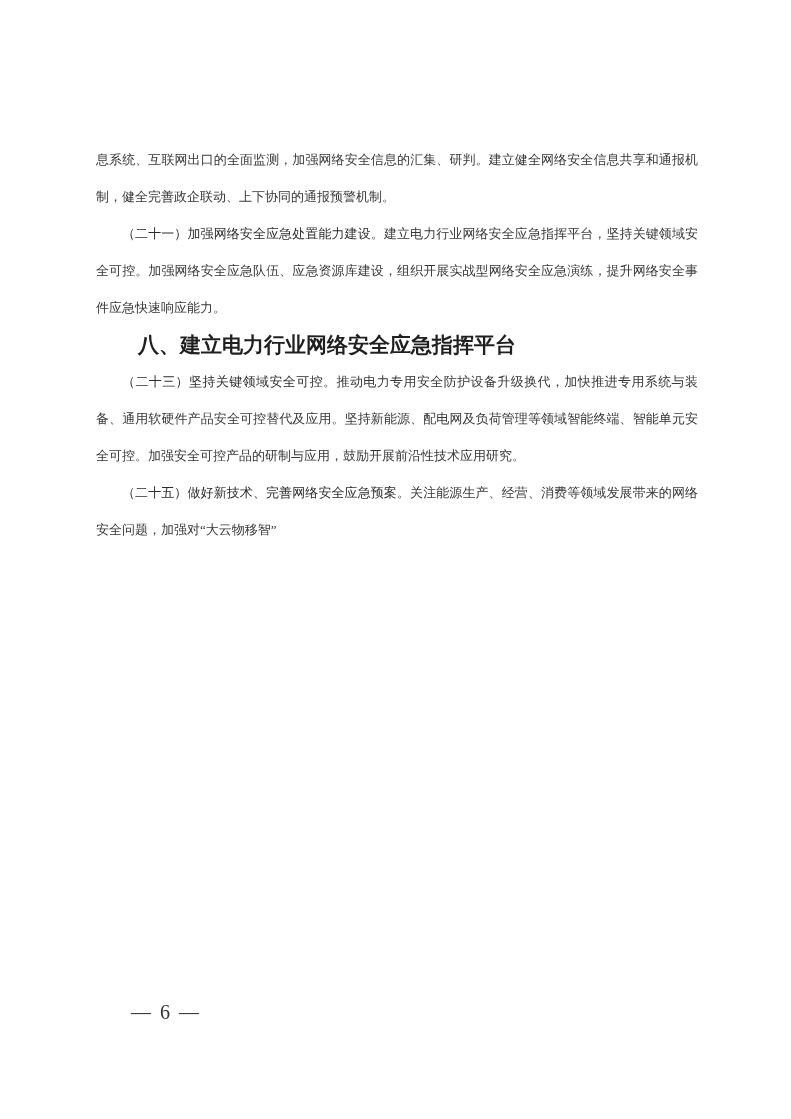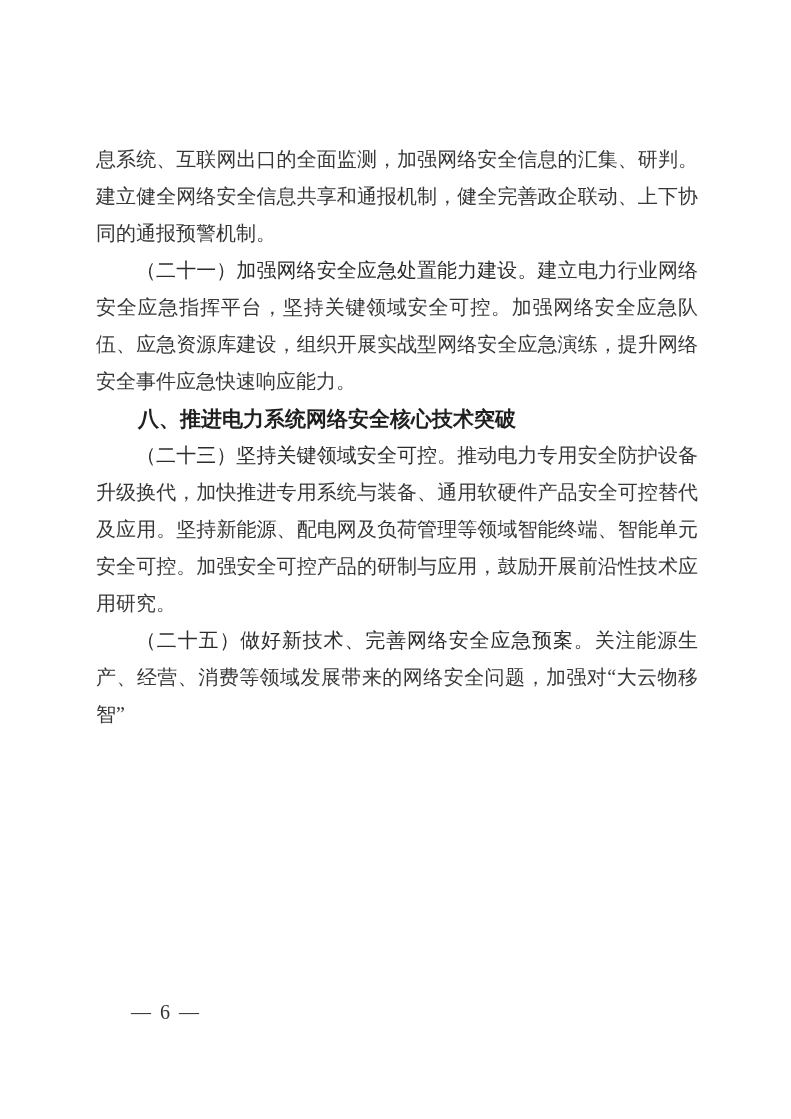--- a/index.html
+++ b/index.html
@@ -17,21 +17,21 @@
   }
   .content {
     position: absolute;
     left: 96px;
     top: 141px;
     width: 602px;
     color: #373737;
   }
   p.body {
     margin: 0;
-    font-size: 20px;
+    font-size: 13px;
     line-height: 37px;
     text-align: justify;
     text-indent: 0;
     word-break: break-all;
   }
   p.body.indent {
     text-indent: 2em;
   }
   p.body .lead {
     font-weight: normal;
@@ -60,21 +60,21 @@
 <body>
 
 <div class="page">
   <div class="content">
 
     <p class="body"><span>息系统、互联网出口的全面监测，加强网络安全信息的汇集、研判。建立健全网络安全信息共享和通报机制，健全完善政企联动、上下协同的通报预警机制。</span></p>
 
     <p class="body indent"><span class="lead">（二十一）加强网络安全应急处置能力建设。</span><span>建立电力行业网络安全应急指挥平台，坚持关键领域安全可控。加强网络安全应急队伍、应急资源库建设，组织开展实战型网络安全应急演练，提升网络安全事件应急快速响应能力。</span></p>
 
 
-    <p class="heading">八、推进电力系统网络安全核心技术突破</p>
+    <p class="heading">八、建立电力行业网络安全应急指挥平台</p>
 
     <p class="body indent"><span class="lead">（二十三）坚持关键领域安全可控。</span><span>推动电力专用安全防护设备升级换代，加快推进专用系统与装备、通用软硬件产品安全可控替代及应用。坚持新能源、配电网及负荷管理等领域智能终端、智能单元安全可控。加强安全可控产品的研制与应用，鼓励开展前沿性技术应用研究。</span></p>
 
 
     <p class="body indent"><span class="lead">（二十五）做好新技术、完善网络安全应急预案。</span><span>关注能源生产、经营、消费等领域发展带来的网络安全问题，加强对“大云物移智”</span></p>
 
   </div>
 
   <div class="footer">— 6 —</div>
 </div>

